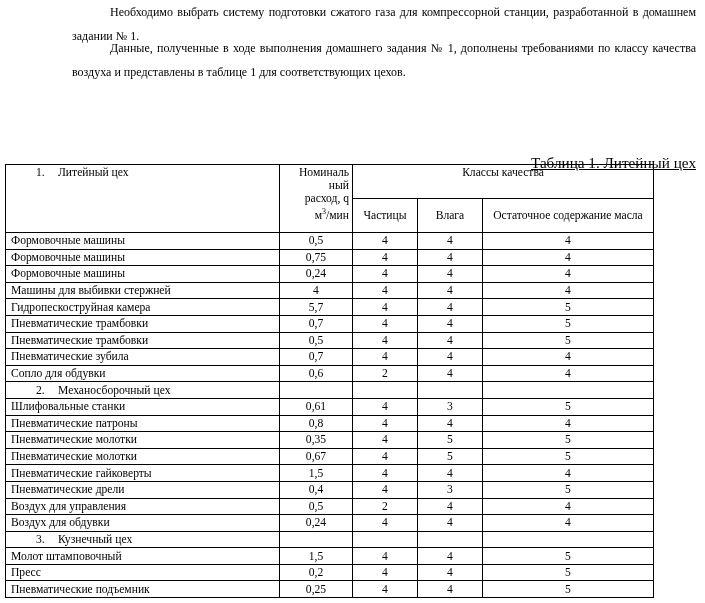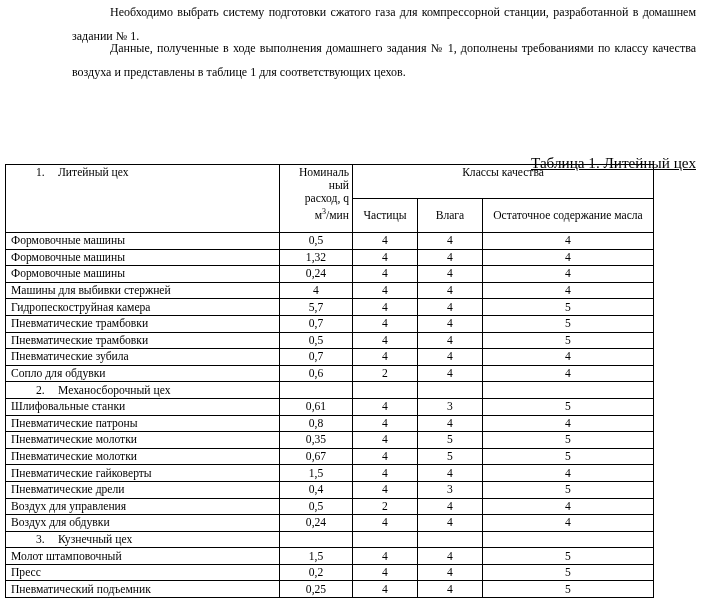--- a/index.html
+++ b/index.html
@@ -47,21 +47,21 @@
     </tr>
   <tr>
         <td class="name">Формовочные машины</td>
         <td class="flow c">0,5</td>
         <td class="q1 c">4</td>
         <td class="q2 c">4</td>
         <td class="q3 c">4</td>
       </tr>
       <tr>
         <td class="name">Формовочные машины</td>
-        <td class="flow c">1,32</td>
+        <td class="flow c">0,75</td>
         <td class="q1 c">4</td>
         <td class="q2 c">4</td>
         <td class="q3 c">4</td>
       </tr>
       <tr>
         <td class="name">Формовочные машины</td>
         <td class="flow c">0,24</td>
         <td class="q1 c">4</td>
         <td class="q2 c">4</td>
         <td class="q3 c">4</td>
@@ -186,20 +186,20 @@
         <td class="q3 c">5</td>
       </tr>
       <tr>
         <td class="name">Пресс</td>
         <td class="flow c">0,2</td>
         <td class="q1 c">4</td>
         <td class="q2 c">4</td>
         <td class="q3 c">5</td>
       </tr>
       <tr>
-        <td class="name">Пневматический подъемник</td>
+        <td class="name">Пневматические подъемник</td>
         <td class="flow c">0,25</td>
         <td class="q1 c">4</td>
         <td class="q2 c">4</td>
         <td class="q3 c">5</td>
       </tr>
     </tbody>
 </table>
 
 </body></html>

